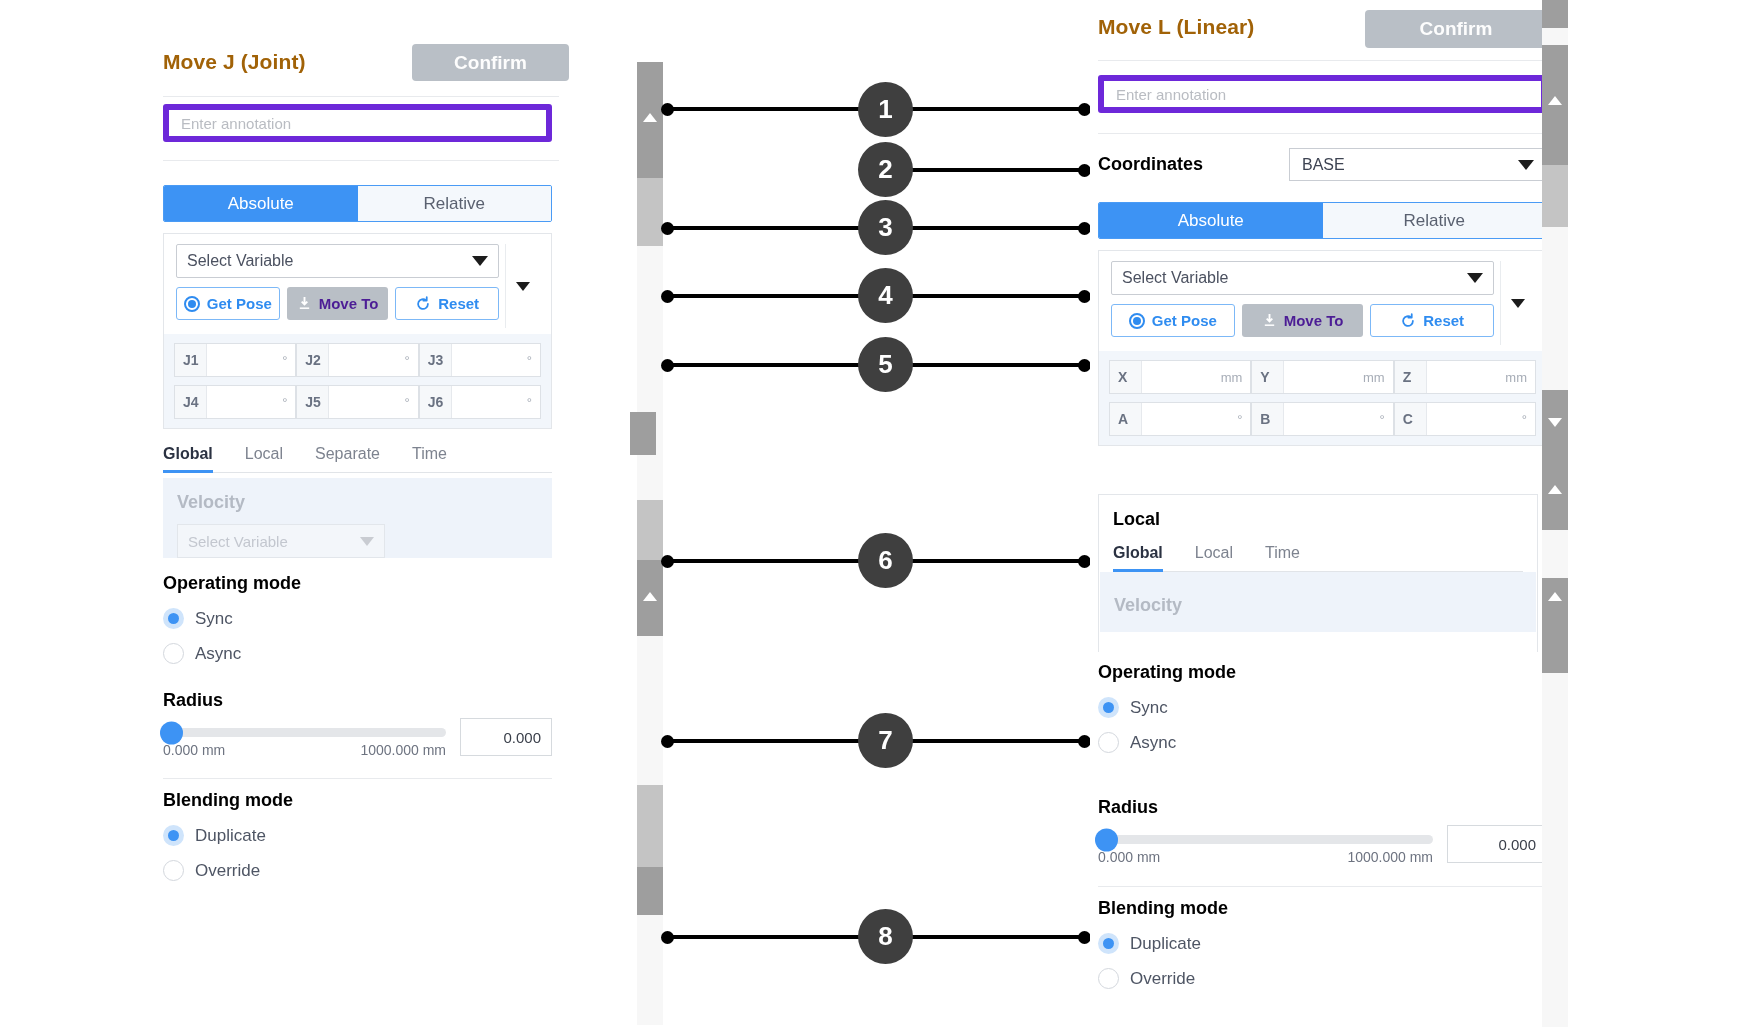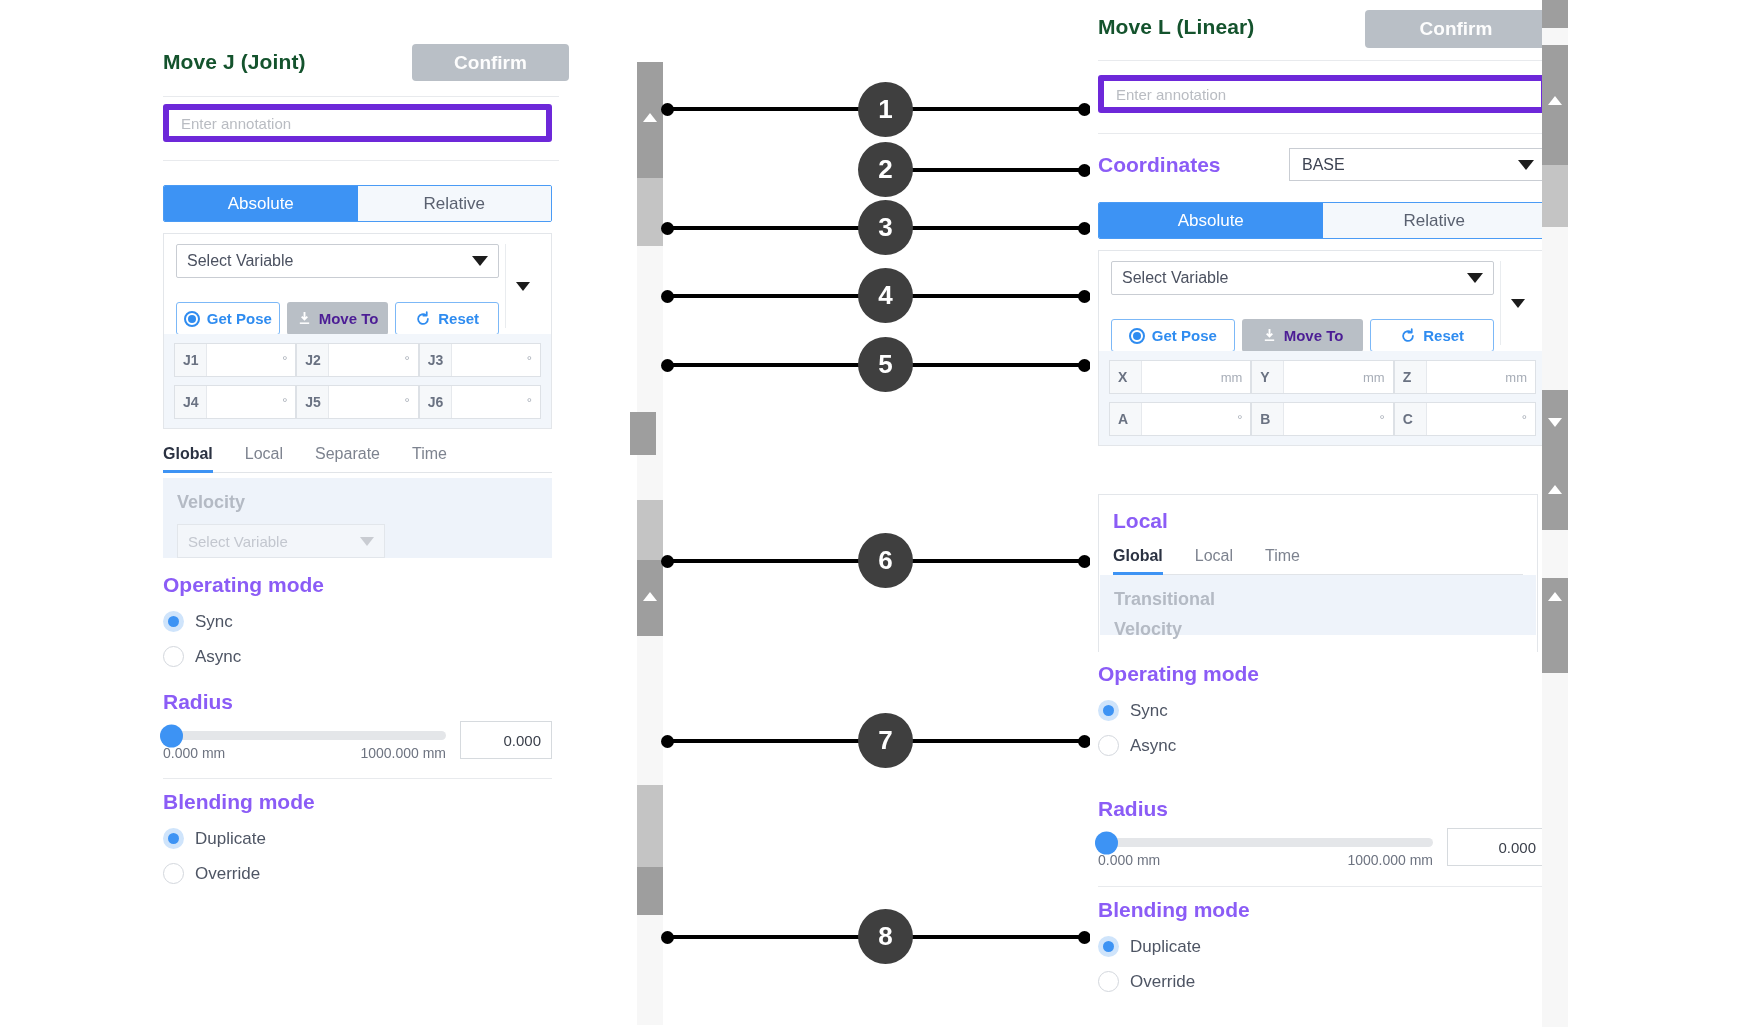--- a/index.html
+++ b/index.html
@@ -7,21 +7,21 @@
     width: 1761px; height: 1027px;
     background: #ffffff;
     font-family: "Liberation Sans", sans-serif;
     overflow: hidden;
   }
   .stage { position: relative; width: 1761px; height: 1027px; background:#fff; }
 
   
   .panel { position: absolute; background:#fff; }
   .panel-title {
-    font-size: 21px; font-weight: bold; color:#14532d; letter-spacing:.1px;
+    font-size: 21px; font-weight: bold; color:#a16207; letter-spacing:.1px;
   }
   .confirm-btn {
     background:#b9bfc6; color:#fdfdfd; border:none; border-radius:4px;
     font-size:19px; font-weight:bold; font-family:"Liberation Sans",sans-serif;
     display:flex; align-items:center; justify-content:center;
   }
   .hr { background:#e8eaed; height:1px; width:100%; }
 
   .annot-input {
     width:100%; height:38px; border:6px solid #6d28d9; border-radius:3px;
@@ -40,21 +40,21 @@
   .var-select {
     width:100%; height:34px; border:1px solid #c9cdd3; border-radius:2px;
     display:flex; align-items:center; padding:0 10px; font-size:16px; color:#4b5160;
     background:#fff; justify-content:space-between;
   }
   .caret { width:0;height:0;border-left:8px solid transparent;border-right:8px solid transparent;
            border-top:10px solid #1c1c1c; }
   .caret.sm { border-left-width:7px;border-right-width:7px;border-top-width:9px; }
   .caret.grey { border-top-color:#c9ccd2; }
 
-  .btnrow { display:flex; gap:7px; margin-top:24px; }
+  .btnrow { display:flex; gap:7px; margin-top:9px; }
   .minibtn {
     flex:1; height:33px; border-radius:3px; display:flex; align-items:center;
     justify-content:center; gap:7px; font-size:15px; font-weight:bold;
   }
   .minibtn.outline { border:1px solid #7cb8f7; background:#fff; color:#2f8cf0; }
   .minibtn.solid   { background:#b9bfc6; color:#4c1d95;text-align:center; }
 
   .radio-ring { width:16px;height:16px;border-radius:50%;border:2px solid #2f8cf0;
                 display:flex;align-items:center;justify-content:center; }
   .radio-ring i { width:8px;height:8px;border-radius:50%;background:#2f8cf0;display:block; }
@@ -73,21 +73,21 @@
   .tab { font-size:16px; color:#7d838f; padding:0 0 9px 0; margin-right:32px; position:relative; }
   .tab.on { color:#2b3242; font-weight:bold; }
   .tab.on:after { content:""; position:absolute; left:0; right:0; bottom:-1px; height:3px; background:#3d93f4; }
 
   .greyband { background:#eef3fa; }
   .grey-h { font-size:18px; font-weight:bold; color:#b4bac4; }
   .grey-select { width:208px;height:34px;border:1px solid #e2e6eb;background:#f3f6fa;
                  display:flex;align-items:center;justify-content:space-between;padding:0 10px;
                  font-size:15px;color:#c3c7cf; }
 
-  .sec-h { font-size:21px; font-weight:bold; color:#8b5cf6; }
+  .sec-h { font-size:18px; font-weight:bold; color:#000000; }
   .radio-line { display:flex; align-items:center; gap:11px; }
   .radio-line span { font-size:17px; color:#4e5564; }
   .rad { width:21px;height:21px;border-radius:50%; display:flex;align-items:center;justify-content:center; }
   .rad.on  { background:#cfe4fb; }
   .rad.on i{ width:11px;height:11px;border-radius:50%;background:#3d93f4;display:block; }
   .rad.off { border:1px solid #d3d7dd; background:#fff; }
 
   .slider-track { height:9px; background:#e4e6e9; border-radius:5px; position:relative; }
   .slider-knob { position:absolute; left:0; top:50%; transform:translate(-3px,-50%);
                  width:23px;height:23px;border-radius:50%;background:#3d93f4; }
@@ -417,21 +417,20 @@
     </div>
 
     <div style="position:absolute;left:8px;top:494px;width:440px;border:1px solid #e3e6ea;border-bottom:none;height:158px;overflow:hidden;background:#fff;">
       <div class="sec-h" style="padding:14px 0 0 14px;">Local</div>
       <div class="tabbar" style="margin:14px 14px 0 14px;">
         <div class="tab on">Global</div>
         <div class="tab">Local</div>
         <div class="tab">Time</div>
       </div>
       <div class="greyband" style="margin:0 1px;padding:14px 14px 0 14px;height:60px;">
-        <div class="grey-h">Transitional</div>
         <div class="grey-h" style="margin-top:9px;">Velocity</div>
       </div>
     </div>
 
     <div style="position:absolute;left:8px;top:662px;">
       <div class="sec-h">Operating mode</div>
       <div class="radio-line" style="margin-top:14px;">
         <span class="rad on">
             <i></i>
           </span>

